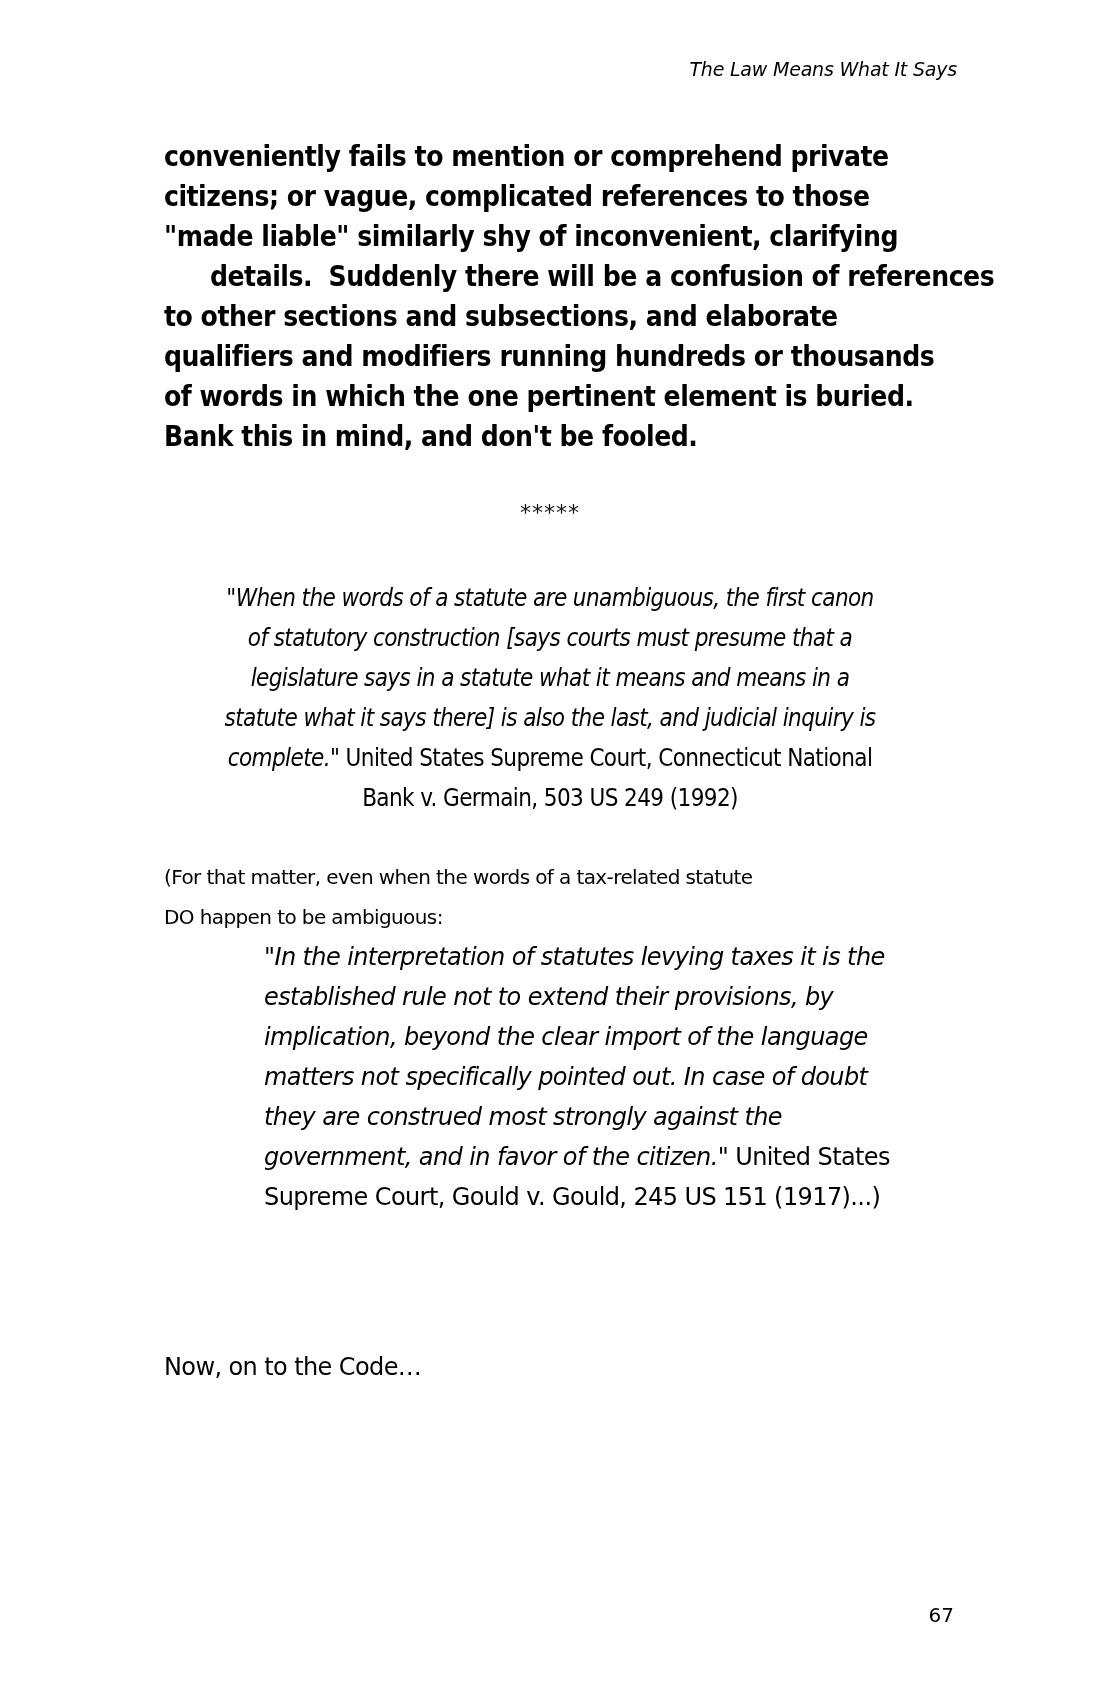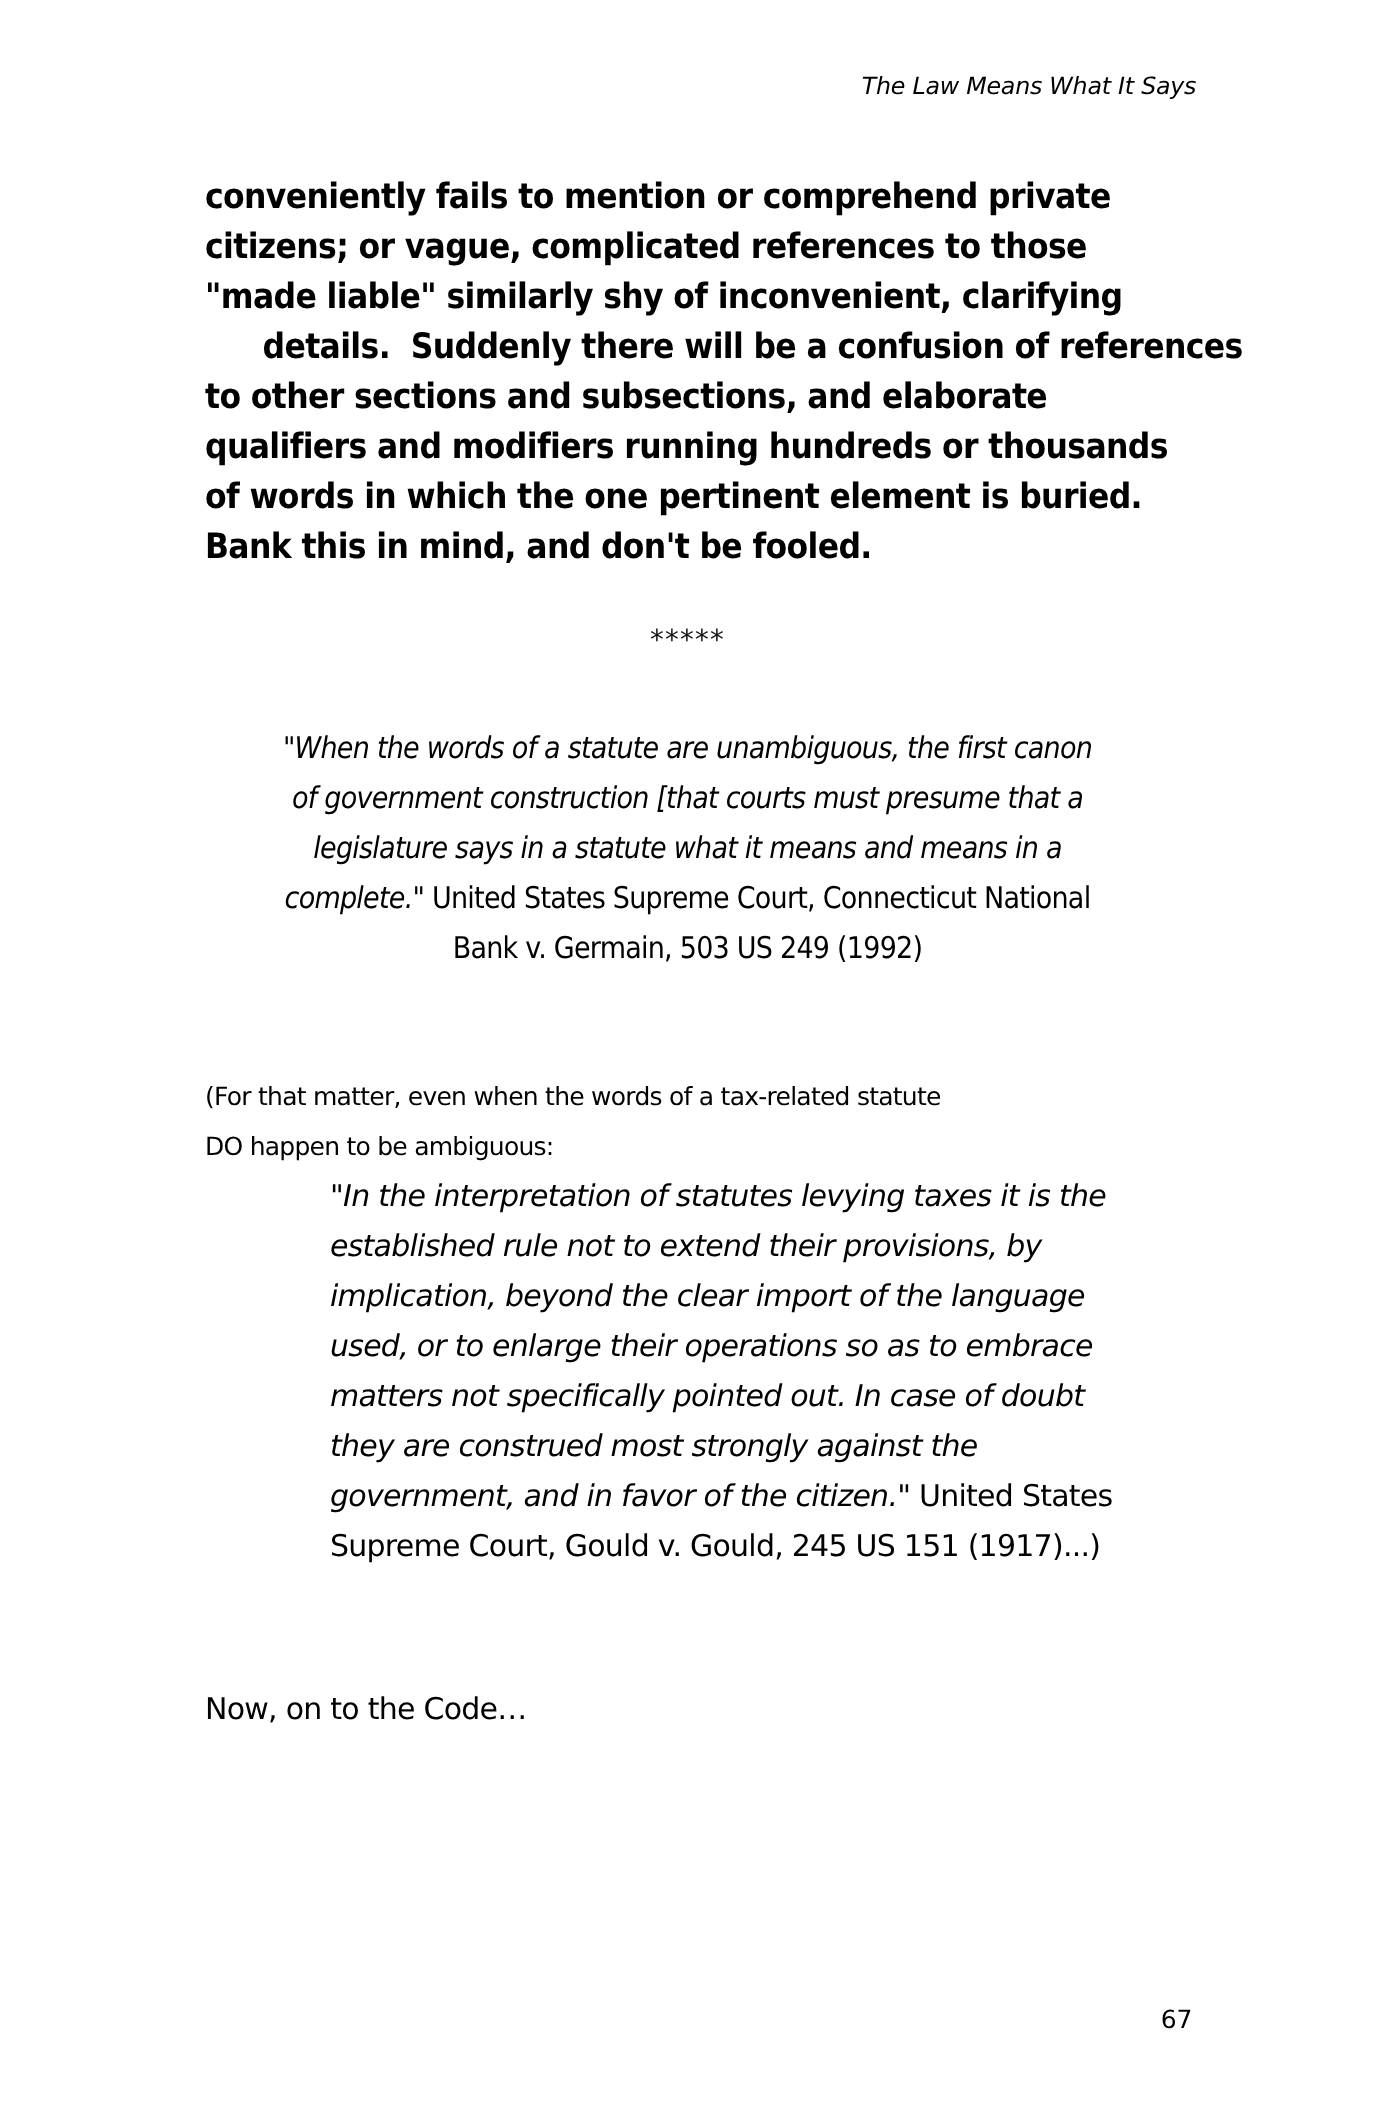--- a/index.html
+++ b/index.html
@@ -119,36 +119,36 @@
     <span class="line">to other sections and subsections, and elaborate</span>
     <span class="line">qualifiers and modifiers running hundreds or thousands</span>
     <span class="line">of words in which the one pertinent element is buried.</span>
     <span class="line">Bank this in mind, and don't be fooled.</span>
   </div>
 
   <div class="separator">*****</div>
 
   <div class="quote1">
     <span class="line italic">"When the words of a statute are unambiguous, the first canon</span>
-    <span class="line italic">of government construction [that courts must presume that a</span>
+    <span class="line italic">of statutory construction [says courts must presume that a</span>
     <span class="line italic">legislature says in a statute what it means and means in a</span>
+    <span class="line italic">statute what it says there] is also the last, and judicial inquiry is</span>
     <span class="line"><span class="italic">complete."</span><span style="white-space: pre;"> United States Supreme Court, Connecticut National</span></span>
     <span class="line">Bank v. Germain, 503 US 249 (1992)</span>
   </div>
 
   <div class="para2">
     <span class="line">(For that matter, even when the words of a tax-related statute</span>
     <span class="line">DO happen to be ambiguous:</span>
   </div>
 
   <div class="blockquote">
     <span class="line italic">"In the interpretation of statutes levying taxes it is the</span>
     <span class="line italic">established rule not to extend their provisions, by</span>
     <span class="line italic">implication, beyond the clear import of the language</span>
-    <span class="line italic">used, or to enlarge their operations so as to embrace</span>
     <span class="line italic">matters not specifically pointed out. In case of doubt</span>
     <span class="line italic">they are construed most strongly against the</span>
     <span class="line"><span class="italic">government, and in favor of the citizen."</span><span style="white-space: pre; text-align: center;"> United States</span></span>
     <span class="line">Supreme Court, Gould v. Gould, 245 US 151 (1917)...)</span>
   </div>
 
   <div class="para3">Now, on to the Code…</div>
 
   <div class="page-number">67</div>
 

